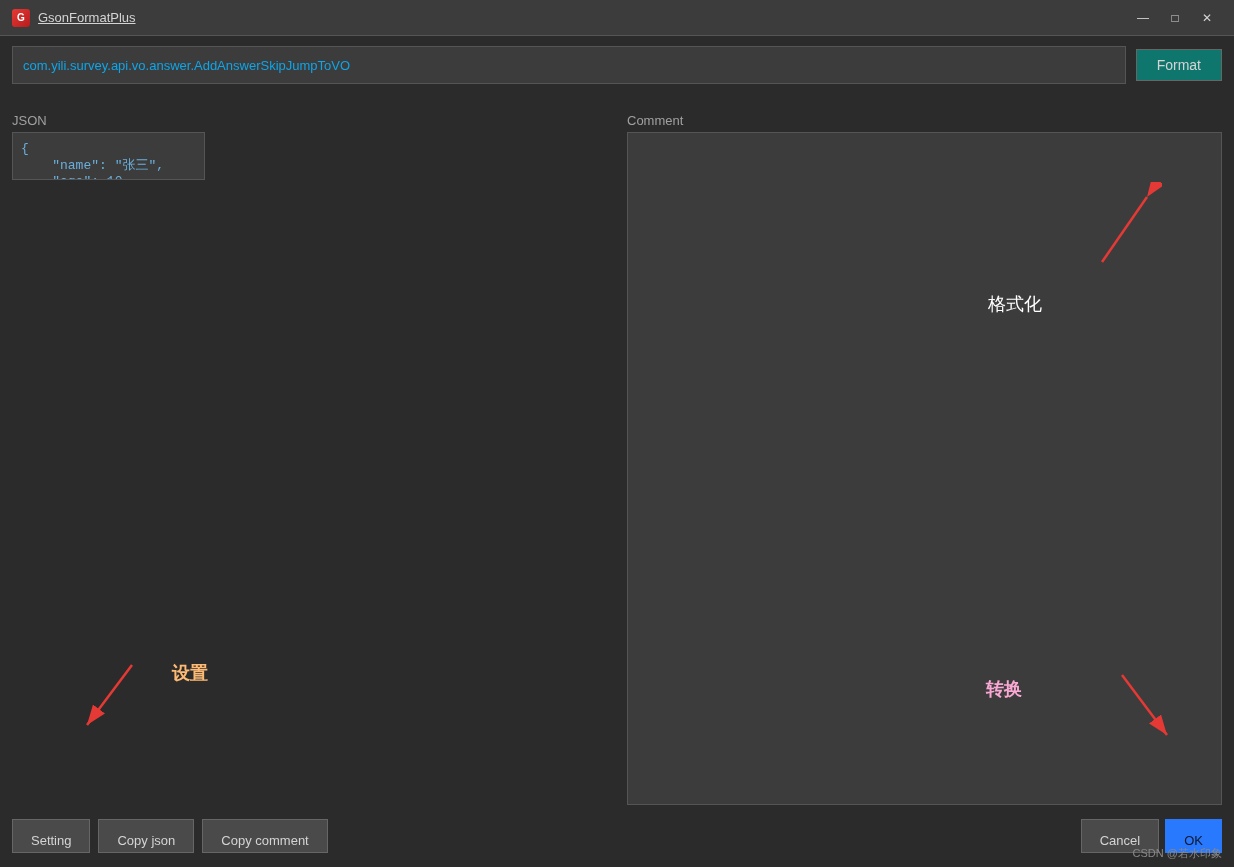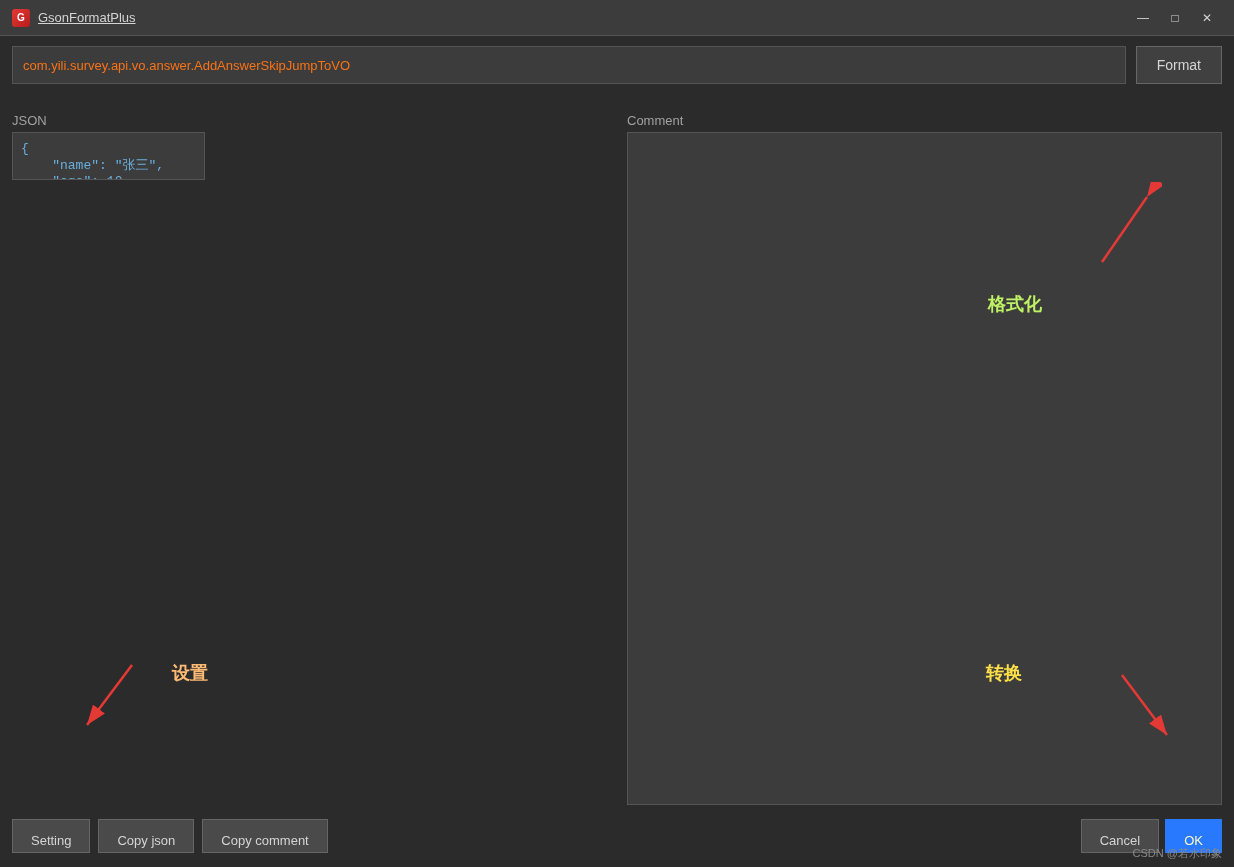--- a/index.html
+++ b/index.html
@@ -77,33 +77,33 @@
     #top-bar {
       display: flex;
       align-items: center;
       gap: 10px;
       flex-shrink: 0;
     }
     #class-input {
       flex: 1;
       background: #3c3c3c;
       border: 1px solid #555;
-      color: #f97316;
+      color: #0ea5e9;
       font-size: 13px;
       padding: 6px 10px;
       height: 38px;
       outline: none;
     }
     #format-button {
-      background: #404040;
+      background: #0f766e;
       border: 1px solid #666;
       color: #d4d4d4;
       font-size: 14px;
       padding: 6px 20px;
-      height: 38px;
+      height: 32px;
       cursor: pointer;
       white-space: nowrap;
     }
 
     
     #panels-row {
       display: flex;
       flex: 1;
       gap: 20px;
       overflow: hidden;
@@ -174,21 +174,21 @@
       border: 1px solid #666;
       color: #d4d4d4;
       font-size: 13px;
       padding: 13px 18px;
       height: 34px;
       cursor: pointer;
     }
     .bottom-btn.primary {
       background: #2979ff;
       border-color: #2979ff;
-      color: #fef9c3;
+      color: #0f172a;
     }
 
     
     #json-panel {
       position: relative;
     }
 
     
     #json-setting-label {
       position: absolute;
@@ -206,38 +206,38 @@
       left: 60px;
       pointer-events: none;
       z-index: 10;
     }
 
     
     #comment-geishi-label {
       position: absolute;
       top: 160px;
       right: 180px;
-      color: #bef264;
+      color: #ffffff;
       font-size: 18px;
-      font-weight: bold;
+      font-weight: normal;
       pointer-events: none;
       z-index: 10;
     }
     #comment-geishi-arrow {
       position: absolute;
       top: 50px;
       right: 100px;
       pointer-events: none;
       z-index: 10;
     }
     #comment-zhuanhuan-label {
       position: absolute;
-      bottom: 120px;
+      bottom: 104px;
       right: 200px;
-      color: #fde047;
+      color: #f9a8d4;
       font-size: 18px;
       font-weight: bold;
       pointer-events: none;
       z-index: 10;
     }
     #comment-zhuanhuan-arrow {
       position: absolute;
       bottom: 60px;
       right: 80px;
       pointer-events: none;

